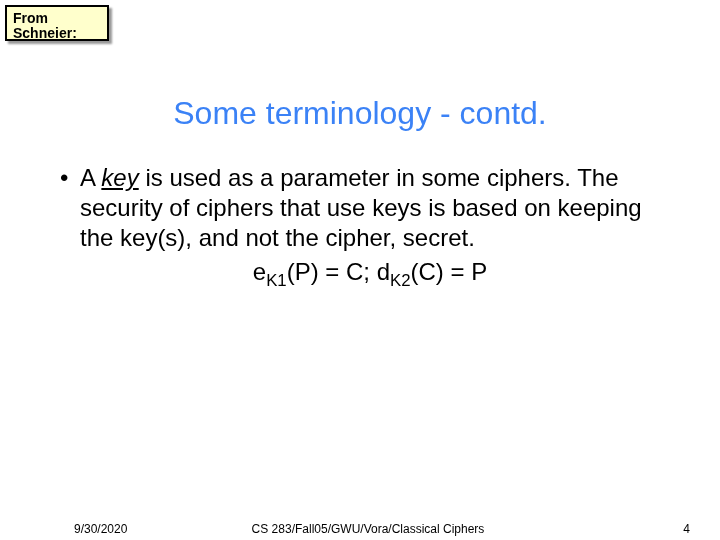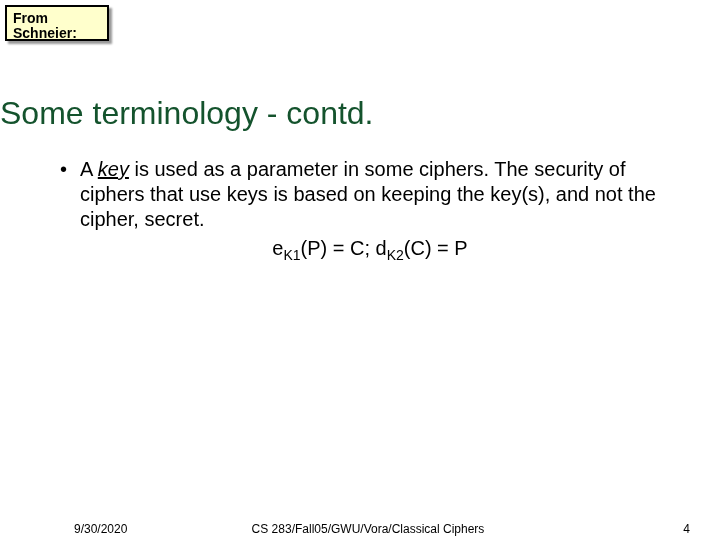--- a/index.html
+++ b/index.html
@@ -25,30 +25,31 @@
     font-weight: bold;
     padding: 4px 6px;
     box-sizing: border-box;
     line-height: 1.1;
   }
   .title {
     position: absolute;
     top: 95px;
     left: 0;
     width: 100%;
+    text-align: center;
     font-size: 32px;
     font-family: Arial, sans-serif;
-    color: #14532d;
+    color: #3b82f6;
   }
   .content {
     position: absolute;
-    top: 157px;
+    top: 163px;
     left: 60px;
     right: 40px;
-    font-size: 20px;
+    font-size: 24px;
     line-height: 1.25;
   }
   .bullet {
     margin-bottom: 38px;
     padding-left: 20px;
     position: relative;
   }
   .bullet::before {
     content: "•";
     position: absolute;

